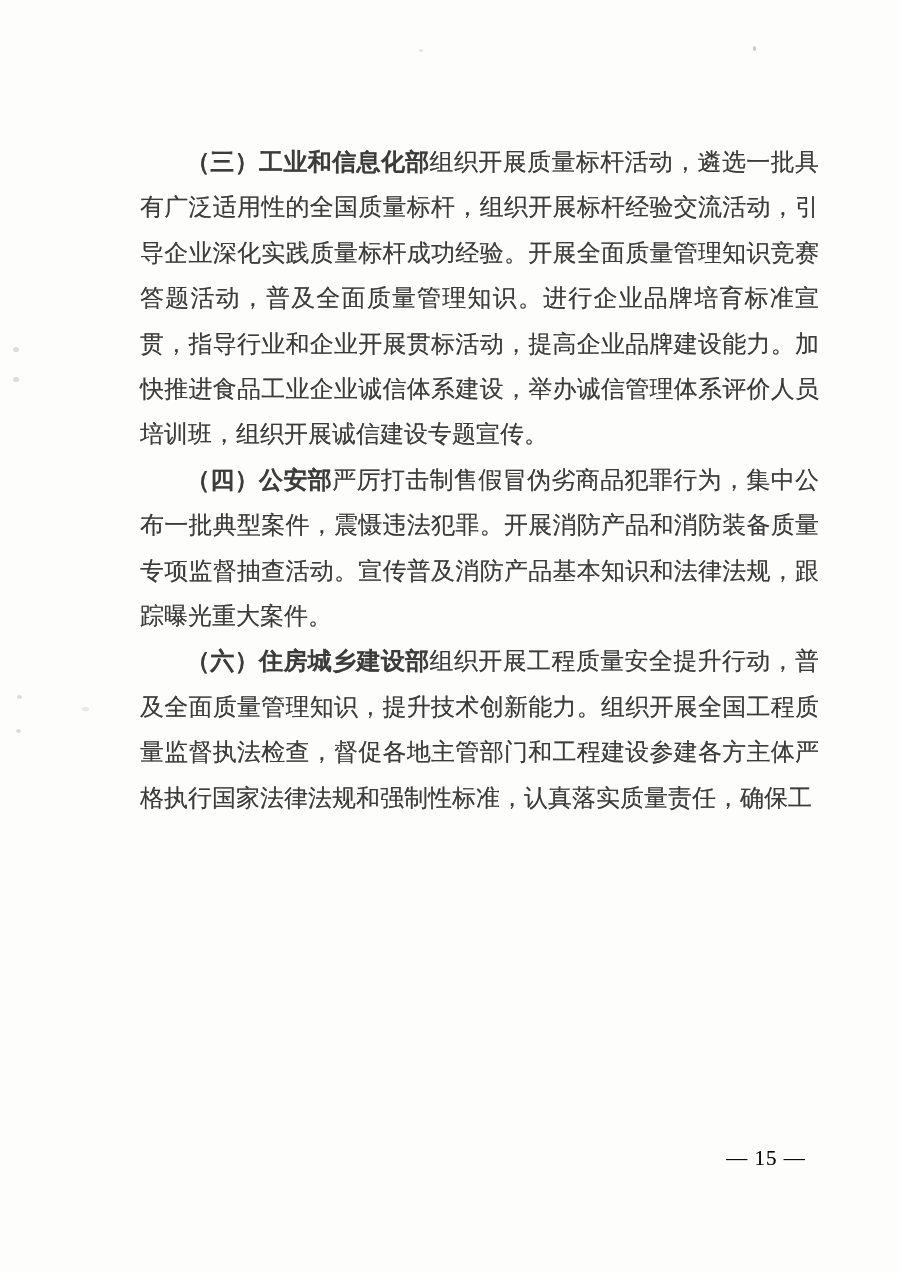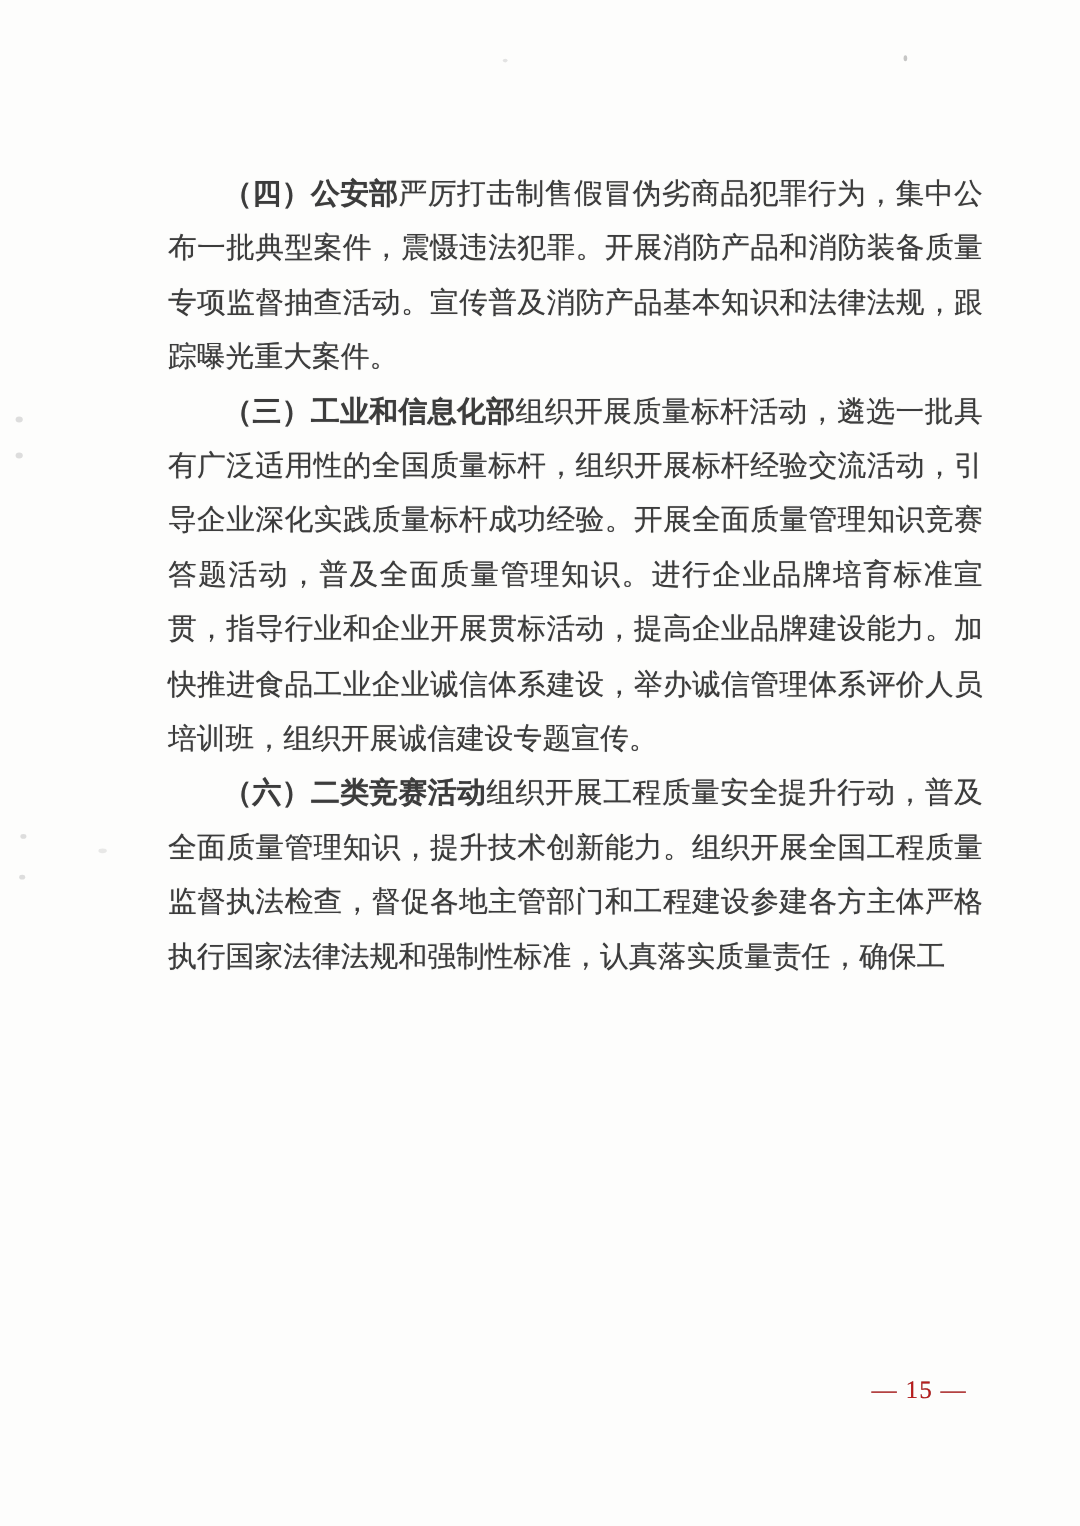--- a/index.html
+++ b/index.html
@@ -36,21 +36,21 @@
     font-weight: 700;
   }
   .page-number {
     position: absolute;
     top: 1146px;
     left: 706px;
     width: 120px;
     text-align: center;
     font-size: 21px;
     letter-spacing: 1px;
-    color: #b91c1c;
+    color: #000000;
     text-shadow: 0 0 0.5px rgba(80,80,80,0.6);
     font-family: "Liberation Serif", "DejaVu Serif", serif;
   }
   .speck {
     position: absolute;
     border-radius: 50%;
     background: rgba(150,150,150,0.30);
   }
   .speck.s1 { left: 13px;  top: 347px;  width: 6px; height: 5px; }
   .speck.s2 { left: 13px;  top: 377px;  width: 6px; height: 5px; }
@@ -60,26 +60,26 @@
   .speck.s6 { left: 753px; top: 46px;   width: 3px; height: 5px; background: rgba(130,130,130,0.45); }
   .speck.s7 { left: 419px; top: 49px;   width: 4px; height: 3px; background: rgba(170,170,170,0.30); }
 </style>
 </head>
 <body>
 
 <div class="page">
 
   <div class="text-block">
 
+    <p class="para"><span class="head">（三）工业和信息化部</span><span>组织开展质量标杆活动，遴选一批具有广泛适用性的全国质量标杆，组织开展标杆经验交流活动，引导企业深化实践质量标杆成功经验。开展全面质量管理知识竞赛答题活动，普及全面质量管理知识。进行企业品牌培育标准宣贯，指导行业和企业开展贯标活动，提高企业品牌建设能力。加快推进食品工业企业诚信体系建设，举办诚信管理体系评价人员培训班，组织开展诚信建设专题宣传。</span></p>
+
     <p class="para"><span class="head">（四）公安部</span><span>严厉打击制售假冒伪劣商品犯罪行为，集中公布一批典型案件，震慑违法犯罪。开展消防产品和消防装备质量专项监督抽查活动。宣传普及消防产品基本知识和法律法规，跟踪曝光重大案件。</span></p>
 
-    <p class="para"><span class="head">（三）工业和信息化部</span><span>组织开展质量标杆活动，遴选一批具有广泛适用性的全国质量标杆，组织开展标杆经验交流活动，引导企业深化实践质量标杆成功经验。开展全面质量管理知识竞赛答题活动，普及全面质量管理知识。进行企业品牌培育标准宣贯，指导行业和企业开展贯标活动，提高企业品牌建设能力。加快推进食品工业企业诚信体系建设，举办诚信管理体系评价人员培训班，组织开展诚信建设专题宣传。</span></p>
 
-
-    <p class="para"><span class="head">（六）二类竞赛活动</span><span>组织开展工程质量安全提升行动，普及全面质量管理知识，提升技术创新能力。组织开展全国工程质量监督执法检查，督促各地主管部门和工程建设参建各方主体严格执行国家法律法规和强制性标准，认真落实质量责任，确保工</span></p>
+    <p class="para"><span class="head">（六）住房城乡建设部</span><span>组织开展工程质量安全提升行动，普及全面质量管理知识，提升技术创新能力。组织开展全国工程质量监督执法检查，督促各地主管部门和工程建设参建各方主体严格执行国家法律法规和强制性标准，认真落实质量责任，确保工</span></p>
 
   </div>
 
   <div class="page-number">— 15 —</div>
 
   <div class="speck s1"></div>
   <div class="speck s2"></div>
   <div class="speck s3"></div>
   <div class="speck s4"></div>
   <div class="speck s5"></div>

